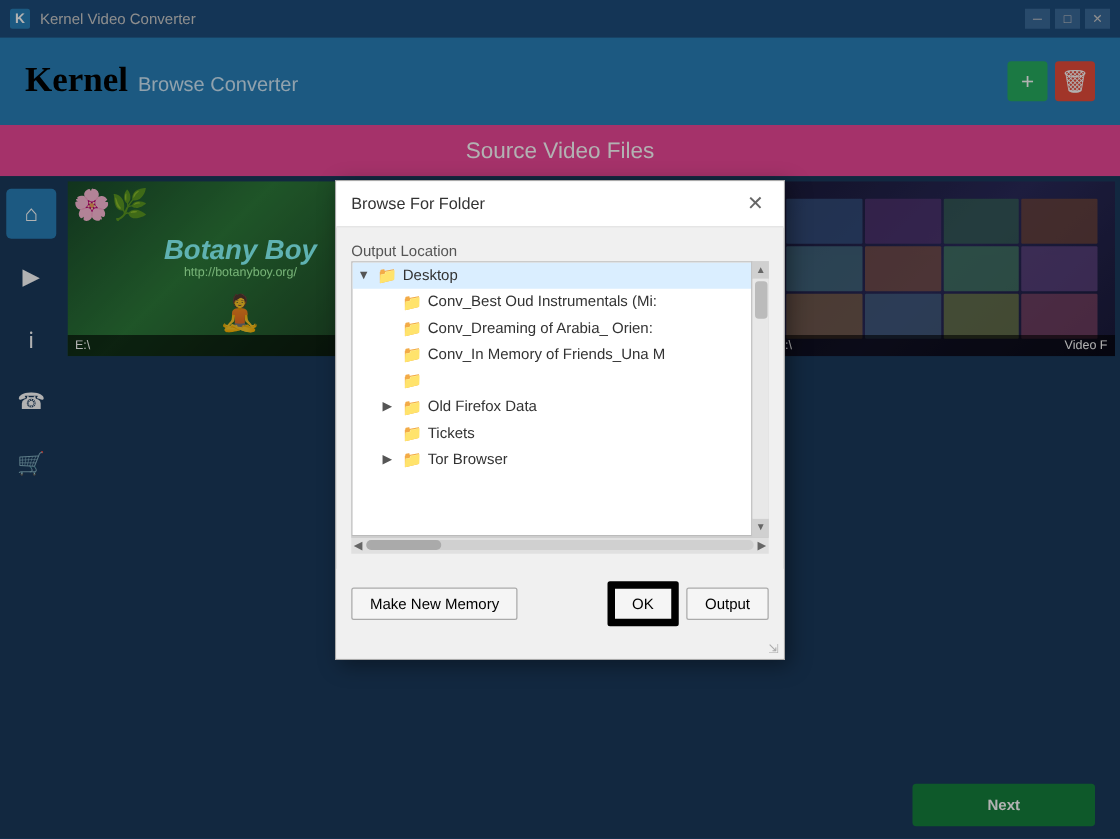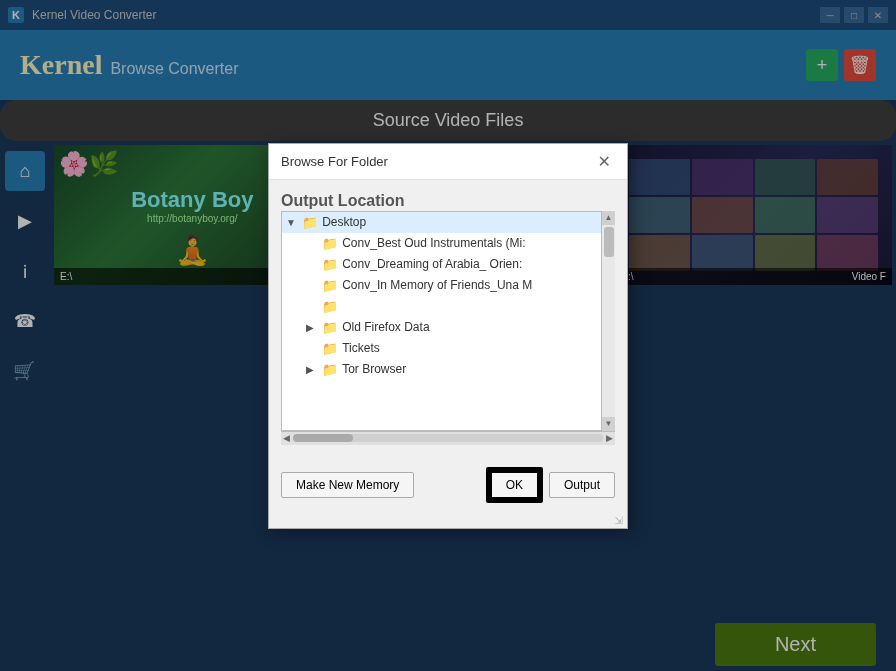--- a/index.html
+++ b/index.html
@@ -65,21 +65,21 @@
       padding: 0 20px;
     }
     .app-logo {
       display: flex;
       align-items: baseline;
       gap: 8px;
     }
     .logo-kernel {
       font-size: 28px;
       font-weight: bold;
-      color: #fef9c3;
+      color: #000000;
       font-family: Georgia, serif;
     }
     .logo-subtitle {
       color: #d0e8f8;
       font-size: 16px;
     }
     .header-actions {
       display: flex;
       gap: 6px;
     }
@@ -93,24 +93,23 @@
       justify-content: center;
       border-radius: 3px;
       font-size: 18px;
       color: white;
     }
     .header-btn.add { background: #27ae60; }
     .header-btn.del { background: #e74c3c; }
 
     
     .page-title-bar {
-      background: #404040;
+      background: #ec4899;
       text-align: center;
       padding: 10px;
-      border-radius: 16px;
     }
     .page-title-bar h2 {
       color: white;
       font-size: 18px;
       font-weight: normal;
     }
 
     
     .main-content {
       display: flex;
@@ -182,47 +181,48 @@
       color: white;
       display: flex;
       justify-content: space-between;
     }
     .botany-text {
       position: absolute;
       top: 30%;
       left: 0; right: 0;
       text-align: center;
     }
-    .botany-text .title { font-size: 22px; font-weight: bold; color: #88ffff; }
+    .botany-text .title { font-size: 22px; font-weight: bold; color: #88ffff; font-style: italic; }
     .botany-text .url { font-size: 10px; color: #aaffaa; }
 
     .top10-text {
       text-align: center;
       color: white;
     }
     .top10-text .our { font-size: 28px; font-weight: bold; font-style: italic; }
     .top10-text .num { font-size: 40px; font-weight: bold; }
 
     
     .bottom-bar {
       background: #1a3a5c;
       height: 56px;
       display: flex;
       align-items: center;
       justify-content: flex-end;
       padding: 0 20px;
     }
     .next-btn {
-      background: #4d7c0f;
+      background: #15803d;
       color: white;
       border: none;
       padding: 10px 60px;
-      font-size: 20px;
+      font-size: 12px;
       cursor: pointer;
       border-radius: 3px;
+      font-weight: bold;
     }
 
     
     .dialog-overlay {
       position: absolute;
       top: 0; left: 0; right: 0; bottom: 0;
       background: rgba(0,0,0,0.3);
       display: flex;
       align-items: center;
       justify-content: center;
@@ -251,24 +251,23 @@
       border: none;
       cursor: pointer;
       font-size: 16px;
       color: #666;
       padding: 0 4px;
     }
     .dialog-body {
       padding: 12px;
     }
     .output-location-label {
-      font-size: 16px;
+      font-size: 12px;
       color: #555;
       margin-bottom: 1px;
-      font-weight: bold;
     }
     .file-tree {
       background: white;
       border: 1px solid #bbb;
       height: 220px;
       overflow-y: auto;
       overflow-x: hidden;
     }
     .tree-item {
       display: flex;

